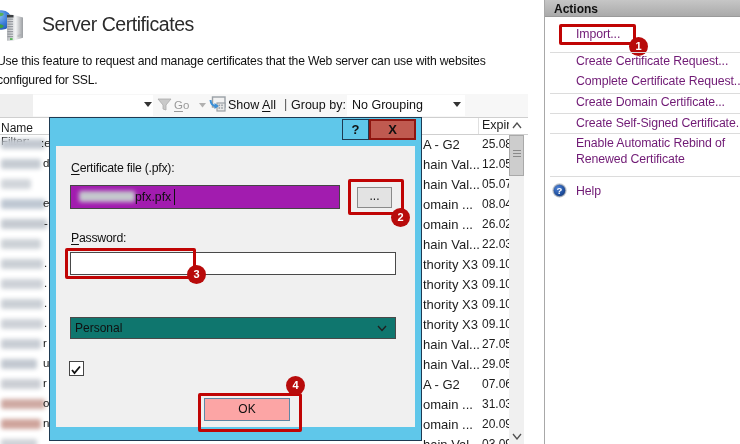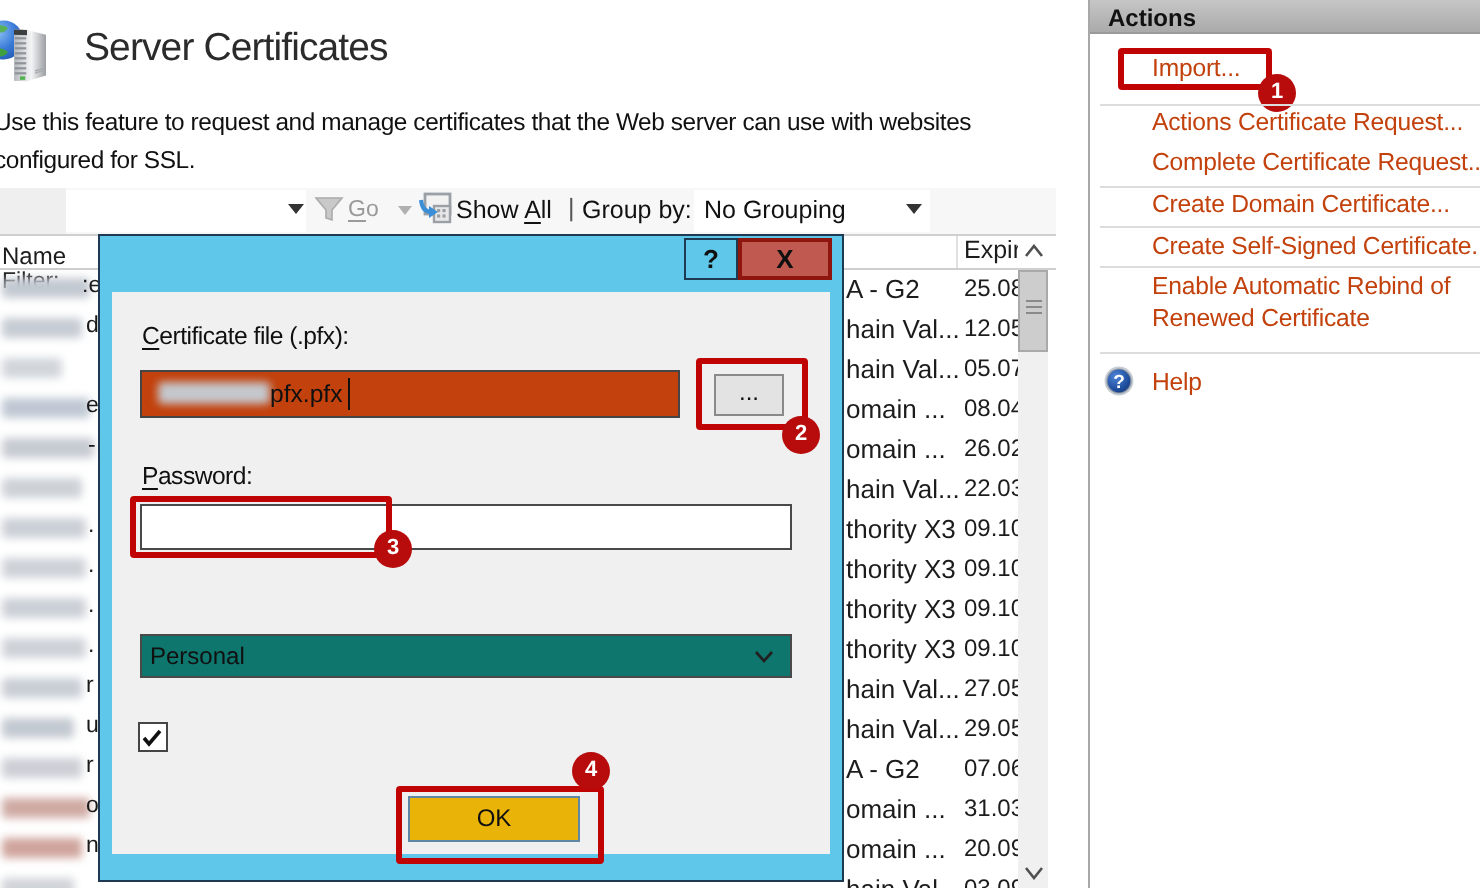--- a/index.html
+++ b/index.html
@@ -1,19 +1,19 @@
 <!DOCTYPE html>
 <html><head>
 <meta charset="utf-8">
 <style>
   html,body{margin:0;padding:0;}
   body{width:740px;height:444px;overflow:hidden;font-family:"Liberation Sans",sans-serif;background:#fff;position:relative;}
   .abs{position:absolute;}
   .blur{filter:blur(2.2px);border-radius:2px;}
-  .link{color:#c2410c;font-size:12.3px;letter-spacing:-0.1px;white-space:nowrap;}
+  .link{color:#701a75;font-size:12.3px;letter-spacing:-0.1px;white-space:nowrap;}
   .sep{position:absolute;height:1px;background:#dcdcdc;left:550px;right:0;}
   .redrect{position:absolute;border:3px solid #c00404;border-radius:2px;}
   .numcirc{position:absolute;width:19px;height:19px;border-radius:50%;background:#b80b0b;color:#fff;
            font-size:11px;font-weight:bold;text-align:center;line-height:19px;}
   .rowtxt{font-size:13px;color:#1c1c1c;white-space:nowrap;}
   .datetxt{font-size:12px;color:#1c1c1c;white-space:nowrap;}
   .dlabel{font-size:12.3px;color:#101010;white-space:nowrap;letter-spacing:-0.25px;}
   u{text-decoration:underline;text-underline-offset:1.5px;}
 </style>
 </head>
@@ -188,21 +188,21 @@
 
 <div class="abs" style="left:544px;top:0;width:1px;height:444px;background:#a8a8a8;"></div>
 <div class="abs" style="left:545px;top:0;width:195px;height:444px;background:#ffffff;"></div>
 <div class="abs" style="left:545px;top:0;width:195px;height:17px;background:linear-gradient(#c6c6c6,#aaaaaa);border-bottom:1px solid #9a9a9a;box-sizing:border-box;"></div>
 <div class="abs" style="left:554px;top:2px;font-size:12px;font-weight:bold;color:#111;">Actions</div>
 
 <div class="abs link" style="left:576px;top:27px;">Import...</div>
 <div class="redrect" style="left:559px;top:24px;width:71px;height:15px;"></div>
 <div class="numcirc" style="left:629px;top:37px;">1</div>
 <div class="sep" style="top:52px;"></div>
-<div class="abs link" style="left:576px;top:54px;">Actions Certificate Request...</div>
+<div class="abs link" style="left:576px;top:54px;">Create Certificate Request...</div>
 <div class="abs link" style="left:576px;top:74px;">Complete Certificate Request...</div>
 <div class="sep" style="top:93px;"></div>
 <div class="abs link" style="left:576px;top:95px;">Create Domain Certificate...</div>
 <div class="sep" style="top:113px;"></div>
 <div class="abs link" style="left:576px;top:116px;">Create Self-Signed Certificate...</div>
 <div class="sep" style="top:133px;"></div>
 <div class="abs link" style="left:576px;top:136px;line-height:15.5px;">Enable Automatic Rebind of<br>Renewed Certificate</div>
 <div class="sep" style="top:176px;"></div>
 <svg class="abs" style="left:552px;top:183px" width="15" height="15" viewBox="0 0 15 15">
   <defs>
@@ -222,21 +222,21 @@
 <div class="abs" style="left:49px;top:117px;width:373px;height:324px;border:1px solid #1e3a52;background:#5fc7ea;box-sizing:border-box;">
 
 
   <div class="abs" style="left:292px;top:1px;width:27px;height:21px;border:1px solid #1e3a52;box-sizing:border-box;text-align:center;font-weight:bold;font-size:13px;color:#101010;line-height:19px;">?</div>
 
   <div class="abs" style="left:319px;top:1px;width:47px;height:21px;background:#c05a50;border:2px solid #8f150f;box-sizing:border-box;text-align:center;font-weight:bold;font-size:13px;color:#101010;line-height:17px;">X</div>
 
   <div class="abs" style="left:6px;top:28px;width:359px;height:281px;background:#f0f0f0;">
 
     <div class="abs dlabel" style="left:15px;top:14.5px;"><u>C</u>ertificate file (.pfx):</div>
-    <div class="abs" style="left:14px;top:39px;width:270px;height:24px;background:#c2410c;border:1px solid #454545;box-sizing:border-box;">
+    <div class="abs" style="left:14px;top:39px;width:270px;height:24px;background:#a21caf;border:1px solid #454545;box-sizing:border-box;">
       <div class="abs blur" style="left:8px;top:5px;width:56px;height:11px;background:#c4c8cd;"></div>
       <div class="abs" style="left:64px;top:4px;font-size:12.3px;color:#101010;">pfx.pfx</div>
       <div class="abs" style="left:103px;top:3px;width:1px;height:16px;background:#101010;"></div>
     </div>
     <div class="abs" style="left:301px;top:41px;width:35px;height:21px;background:#e3e3e3;border:1px solid #8a8a8a;box-sizing:border-box;text-align:center;font-size:12px;color:#101010;line-height:17px;">...</div>
     <div class="redrect" style="left:292px;top:33px;width:50px;height:30px;"></div>
 
     <div class="abs dlabel" style="left:15px;top:85px;"><u>P</u>assword:</div>
     <div class="abs" style="left:14px;top:106px;width:326px;height:23px;background:#fff;border:1px solid #494949;box-sizing:border-box;"></div>
     <div class="redrect" style="left:9px;top:102px;width:125px;height:25px;"></div>
@@ -247,20 +247,20 @@
           <polyline points="1,1 5,5.5 9,1" fill="none" stroke="#202020" stroke-width="1.4"></polyline>
         </svg>
     </div>
 
     <div class="abs" style="left:13px;top:215px;width:15px;height:15px;background:#fff;border:1px solid #454545;box-sizing:border-box;">
       <svg width="12" height="12" viewBox="0 0 12 12">
           <polyline points="2,6 4.5,9 10,2.5" fill="none" stroke="#101010" stroke-width="1.8"></polyline>
         </svg>
     </div>
 
-    <div class="abs" style="left:148px;top:252px;width:86px;height:23px;background:#eab308;border:1px solid #5e87a5;box-sizing:border-box;text-align:center;font-size:12px;color:#101010;line-height:21px;">OK</div>
+    <div class="abs" style="left:148px;top:252px;width:86px;height:23px;background:#fca5a5;border:1px solid #5e87a5;box-sizing:border-box;text-align:center;font-size:12px;color:#101010;line-height:21px;">OK</div>
     <div class="redrect" style="left:142px;top:247px;width:98px;height:33px;"></div>
   </div>
 </div>
 
 <div class="numcirc" style="left:391px;top:208px;">2</div>
 <div class="numcirc" style="left:187px;top:265px;">3</div>
 <div class="numcirc" style="left:286px;top:376px;">4</div>
 
 </body></html>

